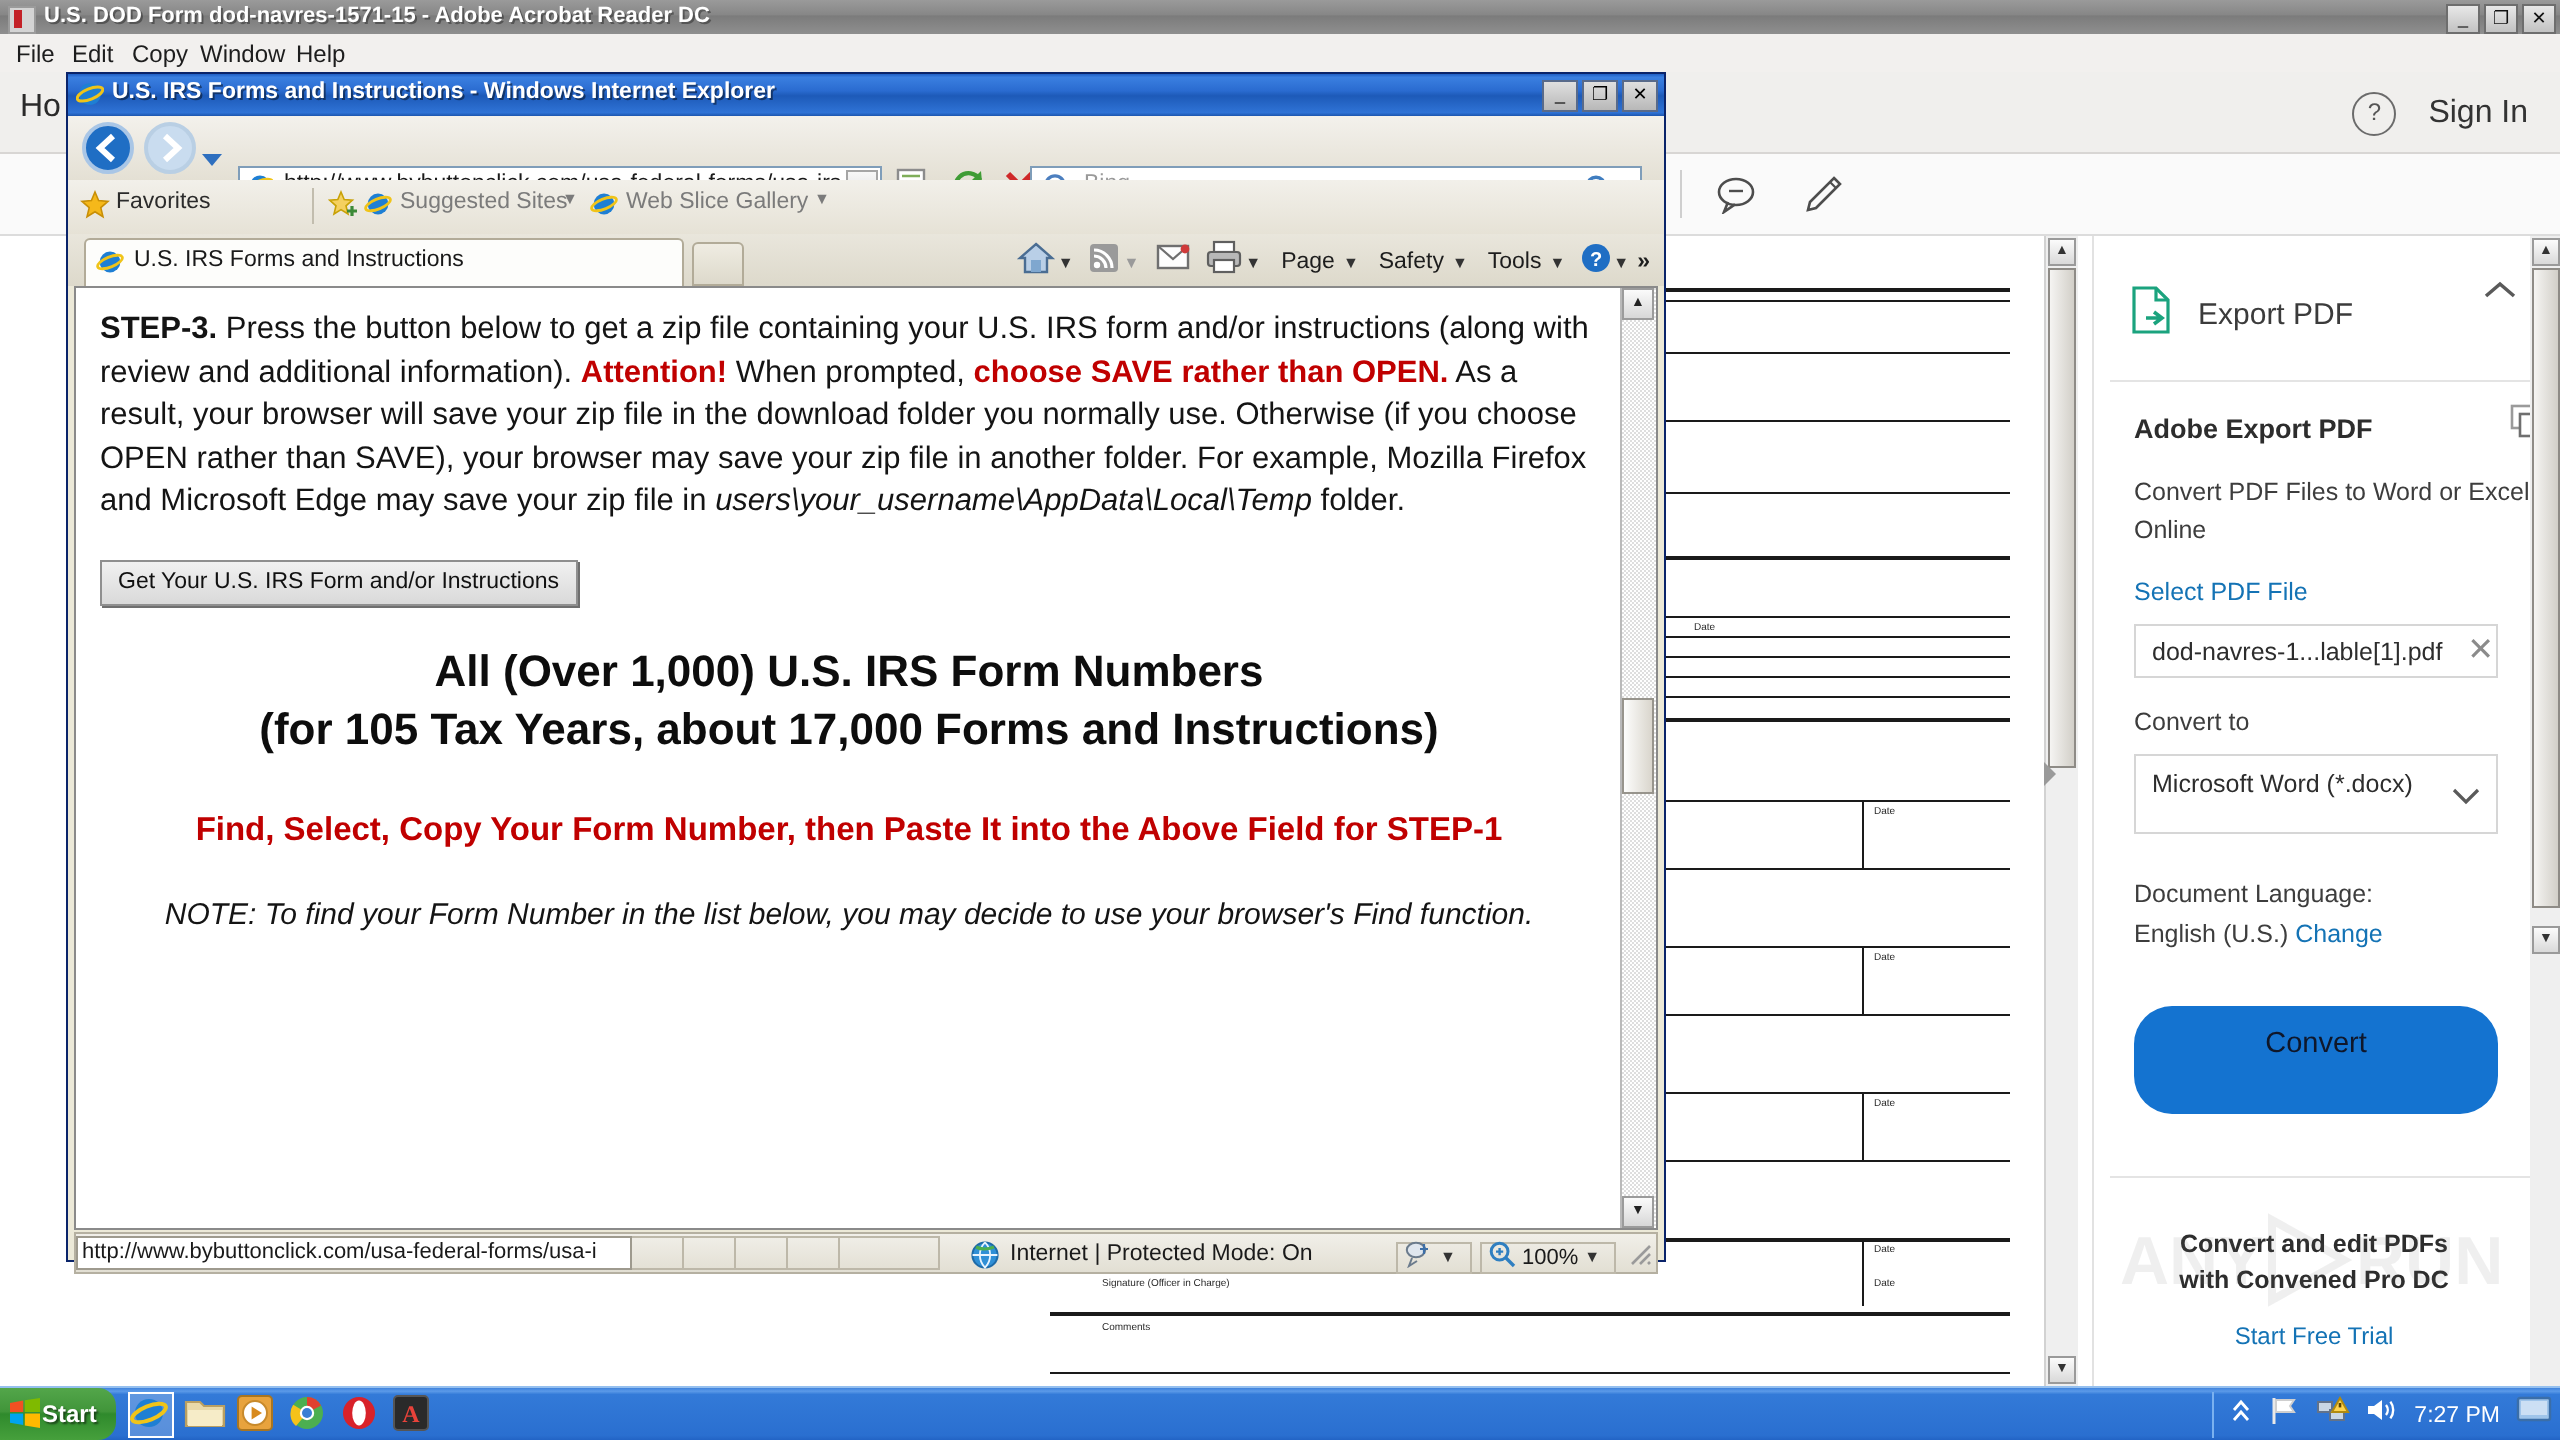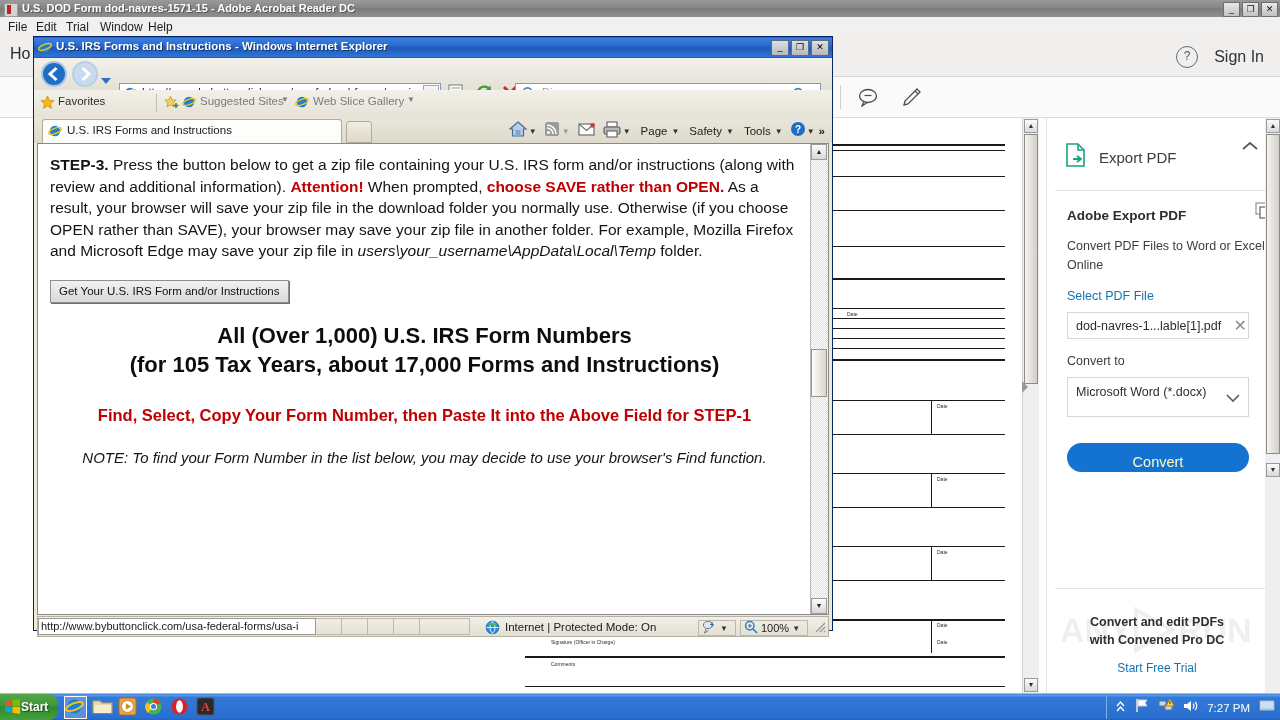--- a/index.html
+++ b/index.html
@@ -71,22 +71,22 @@
   .rp-field{position:relative;margin-top:9px;width:182px;height:27px;border:1px solid #d6d6d6;
      background:#fff;font-size:12.5px;color:#2d2d2d;line-height:27px;padding-left:8px;box-sizing:border-box;
      white-space:nowrap;overflow:hidden;}
   .rp-field .xmark{position:absolute;right:1px;top:2px;font-size:16px;color:#8b8b8b;line-height:22px;}
   .rp-label{font-size:12.5px;color:#3d3d3d;margin-top:15px;}
   .rp-select{position:relative;margin-top:9px;width:182px;height:40px;border:1px solid #d6d6d6;
      background:#fff;font-size:12.5px;color:#2d2d2d;line-height:28px;padding-left:8px;box-sizing:border-box;}
   .rp-select .chev{position:absolute;right:8px;top:7px;}
   #rp-lang{margin-top:20px;font-size:12.5px;color:#3d3d3d;line-height:20px;}
   #rp-lang .chg{color:#1473b5;}
-  #convert-btn{margin-top:26px;width:182px;height:29px;border-radius:19px;background:#1473d0;
-     color:#fef9c3;font-size:14.5px;text-align:center;line-height:38px;border:none;
+  #convert-btn{margin-top:26px;width:182px;height:54px;border-radius:19px;background:#1473d0;
+     color:#0f172a;font-size:14.5px;text-align:center;line-height:38px;border:none;
      font-family:"Liberation Sans",sans-serif;}
   #rp-sep2{position:absolute;left:8px;top:470px;width:212px;height:1px;background:#e4e4e4;}
   #rp-promo{position:absolute;left:0;top:495px;width:220px;text-align:center;}
   #rp-promo .ln{font-size:12.5px;font-weight:bold;color:#2d2d2d;line-height:18px;}
   #rp-promo .trial{font-size:12px;color:#1473b5;margin-top:12px;}
   #rpanel-scroll{position:absolute;right:0;top:0;width:16px;height:575px;background:#efefef;}
   #rpanel-thumb{position:absolute;left:1px;top:16px;width:14px;height:320px;
      background:linear-gradient(to right,#f5f4f2,#d2cfc8);border:1px solid #8e8b86;box-sizing:border-box;}
   #watermark{position:absolute;left:1060px;top:600px;width:215px;height:90px;opacity:.10;
      pointer-events:none;}
@@ -194,21 +194,21 @@
     <span class="wbtns">
       <span class="wbtn">_</span>
       <span class="wbtn">❐</span>
       <span class="wbtn">✕</span>
     </span>
   </div>
 
   <div id="acro-menu">
     <span style="left:8px">File</span>
     <span style="left:36px">Edit</span>
-    <span style="left:66px">Trial</span>
+    <span style="left:66px">Copy</span>
     <span style="left:100px">Window</span>
     <span style="left:148px">Help</span>
   </div>
 
   <div id="acro-toolbar"></div>
   <div id="acro-home">Ho</div>
 
   <div id="acro-right-top">
     <span class="circle-q">?</span>
     <span id="signin">Sign In</span>
@@ -337,20 +337,27 @@
       </div>
       <div class="rp-label">Convert to</div>
       <div class="rp-select">
         <span>Microsoft Word (*.docx)</span>
         <span class="chev">
           <svg width="14" height="10" viewBox="0 0 14 10">
               <path d="M1 2 L7 8 L13 2" fill="none" stroke="#5a5a5a" stroke-width="1.6"></path>
             </svg>
         </span>
       </div>
+      <div id="rp-lang">
+        <div>Document Language:</div>
+        <div>
+          <span>English (U.S.)</span>
+          <span class="chg">Change</span>
+        </div>
+      </div>
       <div id="convert-btn">Convert</div>
     </div>
 
     <div id="rp-sep2"></div>
     <div id="rp-promo">
       <div class="ln">Convert and edit PDFs</div>
       <div class="ln">with Convened Pro DC</div>
       <div class="trial">Start Free Trial</div>
     </div>
 

